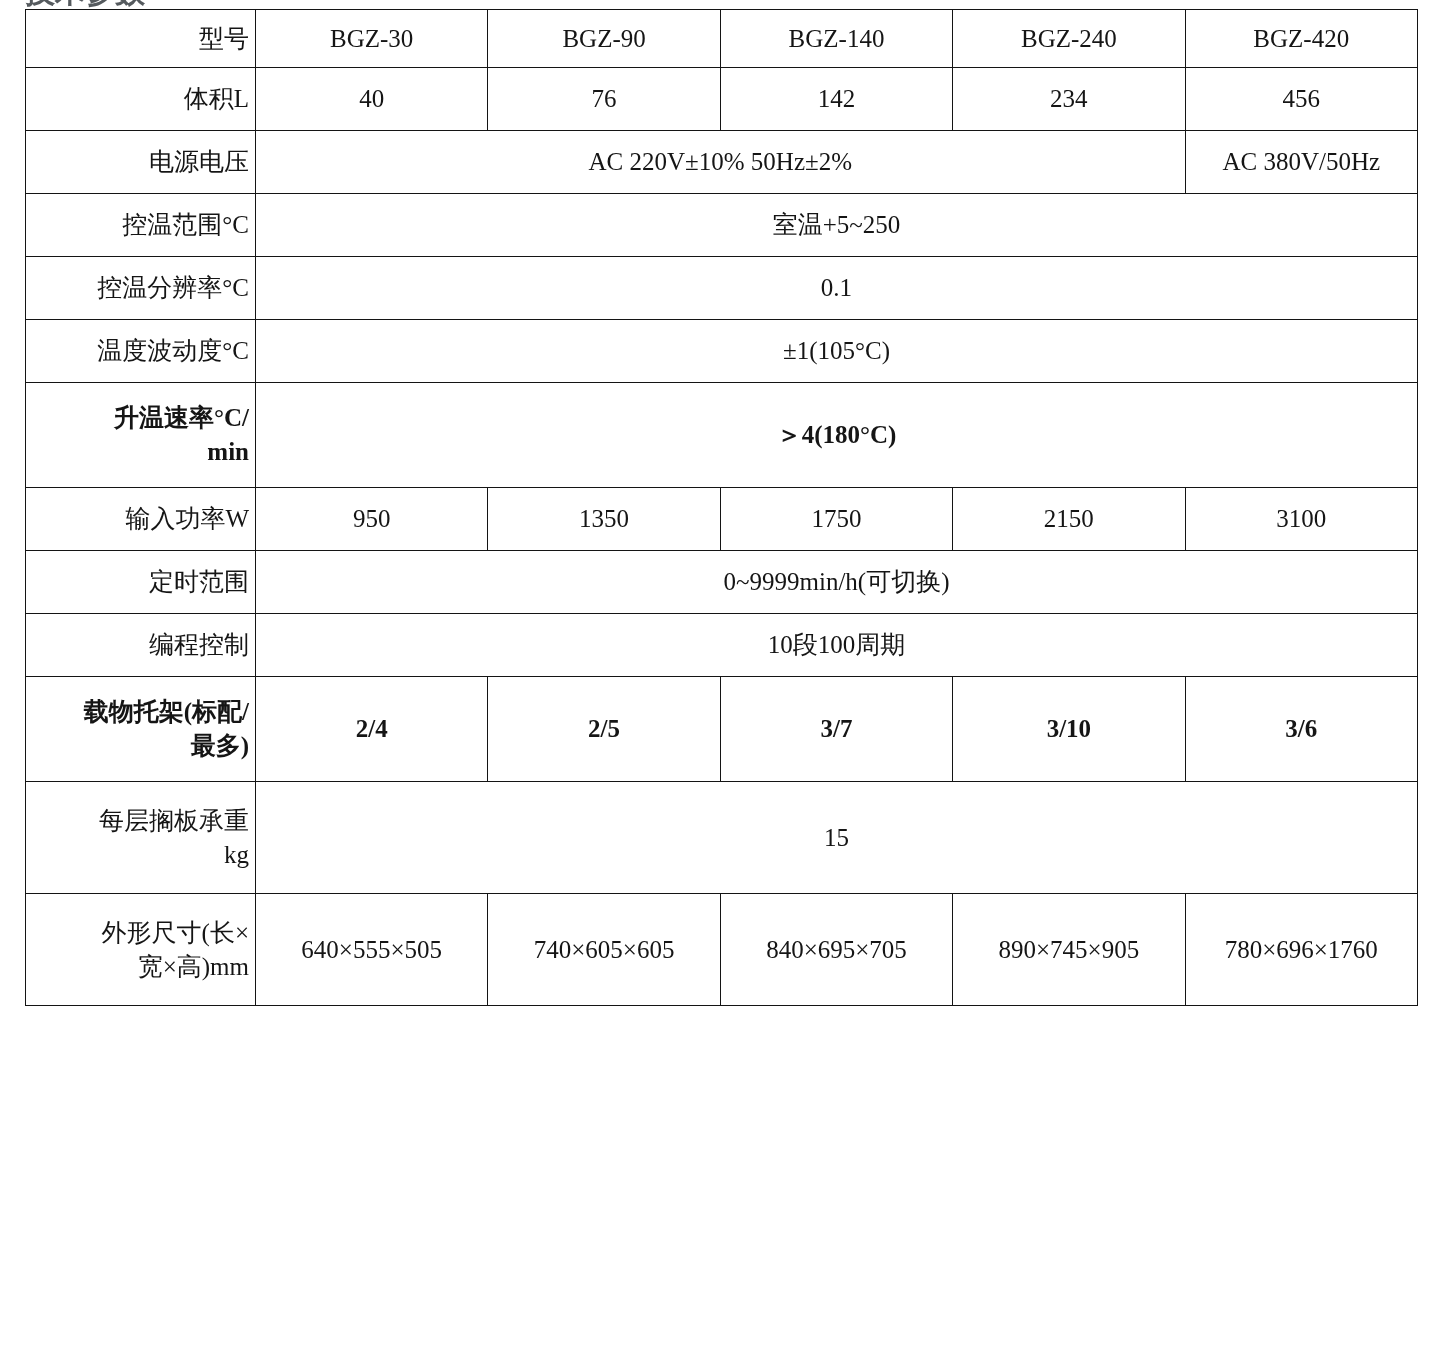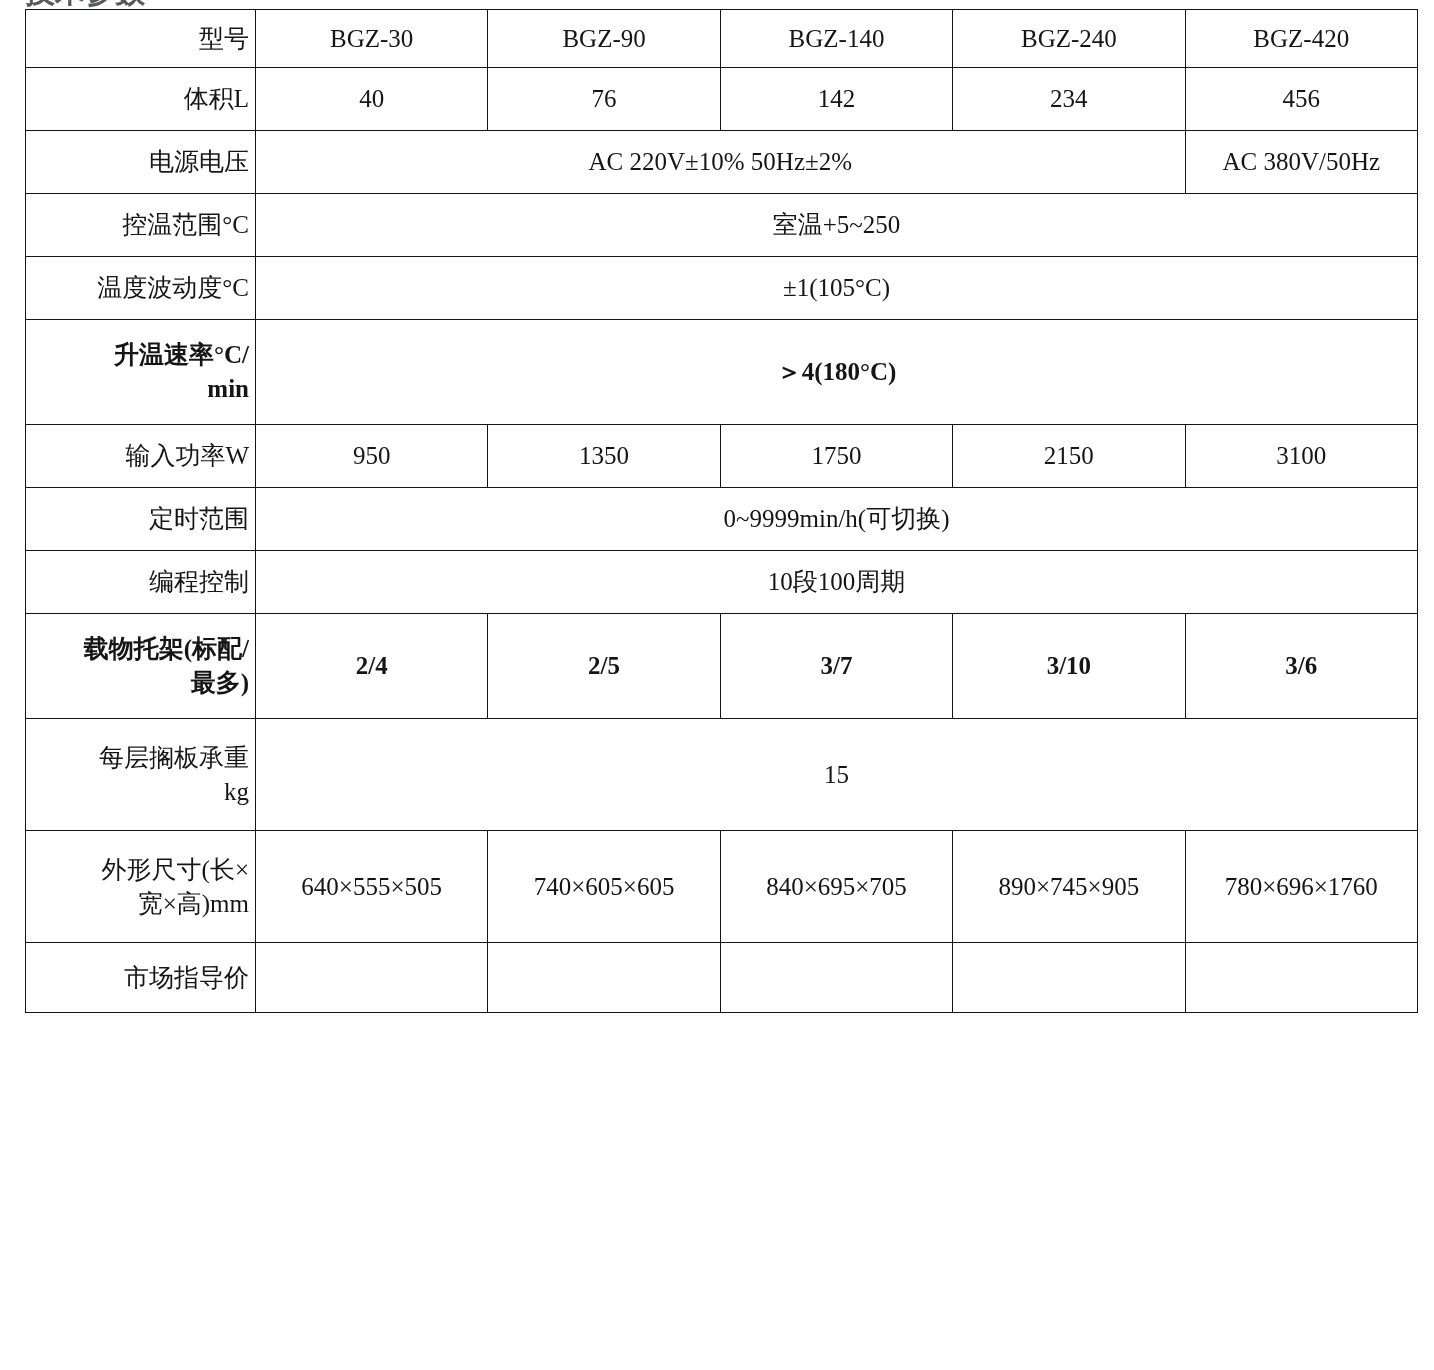--- a/index.html
+++ b/index.html
@@ -123,20 +123,24 @@
         <td class="label">电源电压</td>
         <td colspan="4">AC  220V±10% 50Hz±2%</td>
         <td>AC  380V/50Hz</td>
       </tr>
 
       <tr class="r-std">
         <td class="label">控温范围°C</td>
         <td colspan="5">室温+5~250</td>
       </tr>
 
+      <tr class="r-std">
+        <td class="label">控温分辨率°C</td>
+        <td colspan="5">0.1</td>
+      </tr>
 
       <tr class="r-std">
         <td class="label">温度波动度°C</td>
         <td colspan="5">±1(105°C)</td>
       </tr>
 
 
       <tr class="r-tall">
         <td class="label">
           <span>升温速率°C/</span><br>
@@ -191,25 +195,17 @@
           <span>外形尺寸(长×</span><br>
           <span>宽×高)mm</span>
         </td>
         <td>640×555×505</td>
         <td>740×605×605</td>
         <td>840×695×705</td>
         <td>890×745×905</td>
         <td>780×696×1760</td>
       </tr>
 
-      <tr class="r-last">
-        <td class="label">市场指导价</td>
-        <td class="empty"></td>
-        <td class="empty"></td>
-        <td class="empty"></td>
-        <td class="empty"></td>
-        <td class="empty"></td>
-      </tr>
 
     </tbody>
   </table>
 
 </div>
 
 </body></html>

